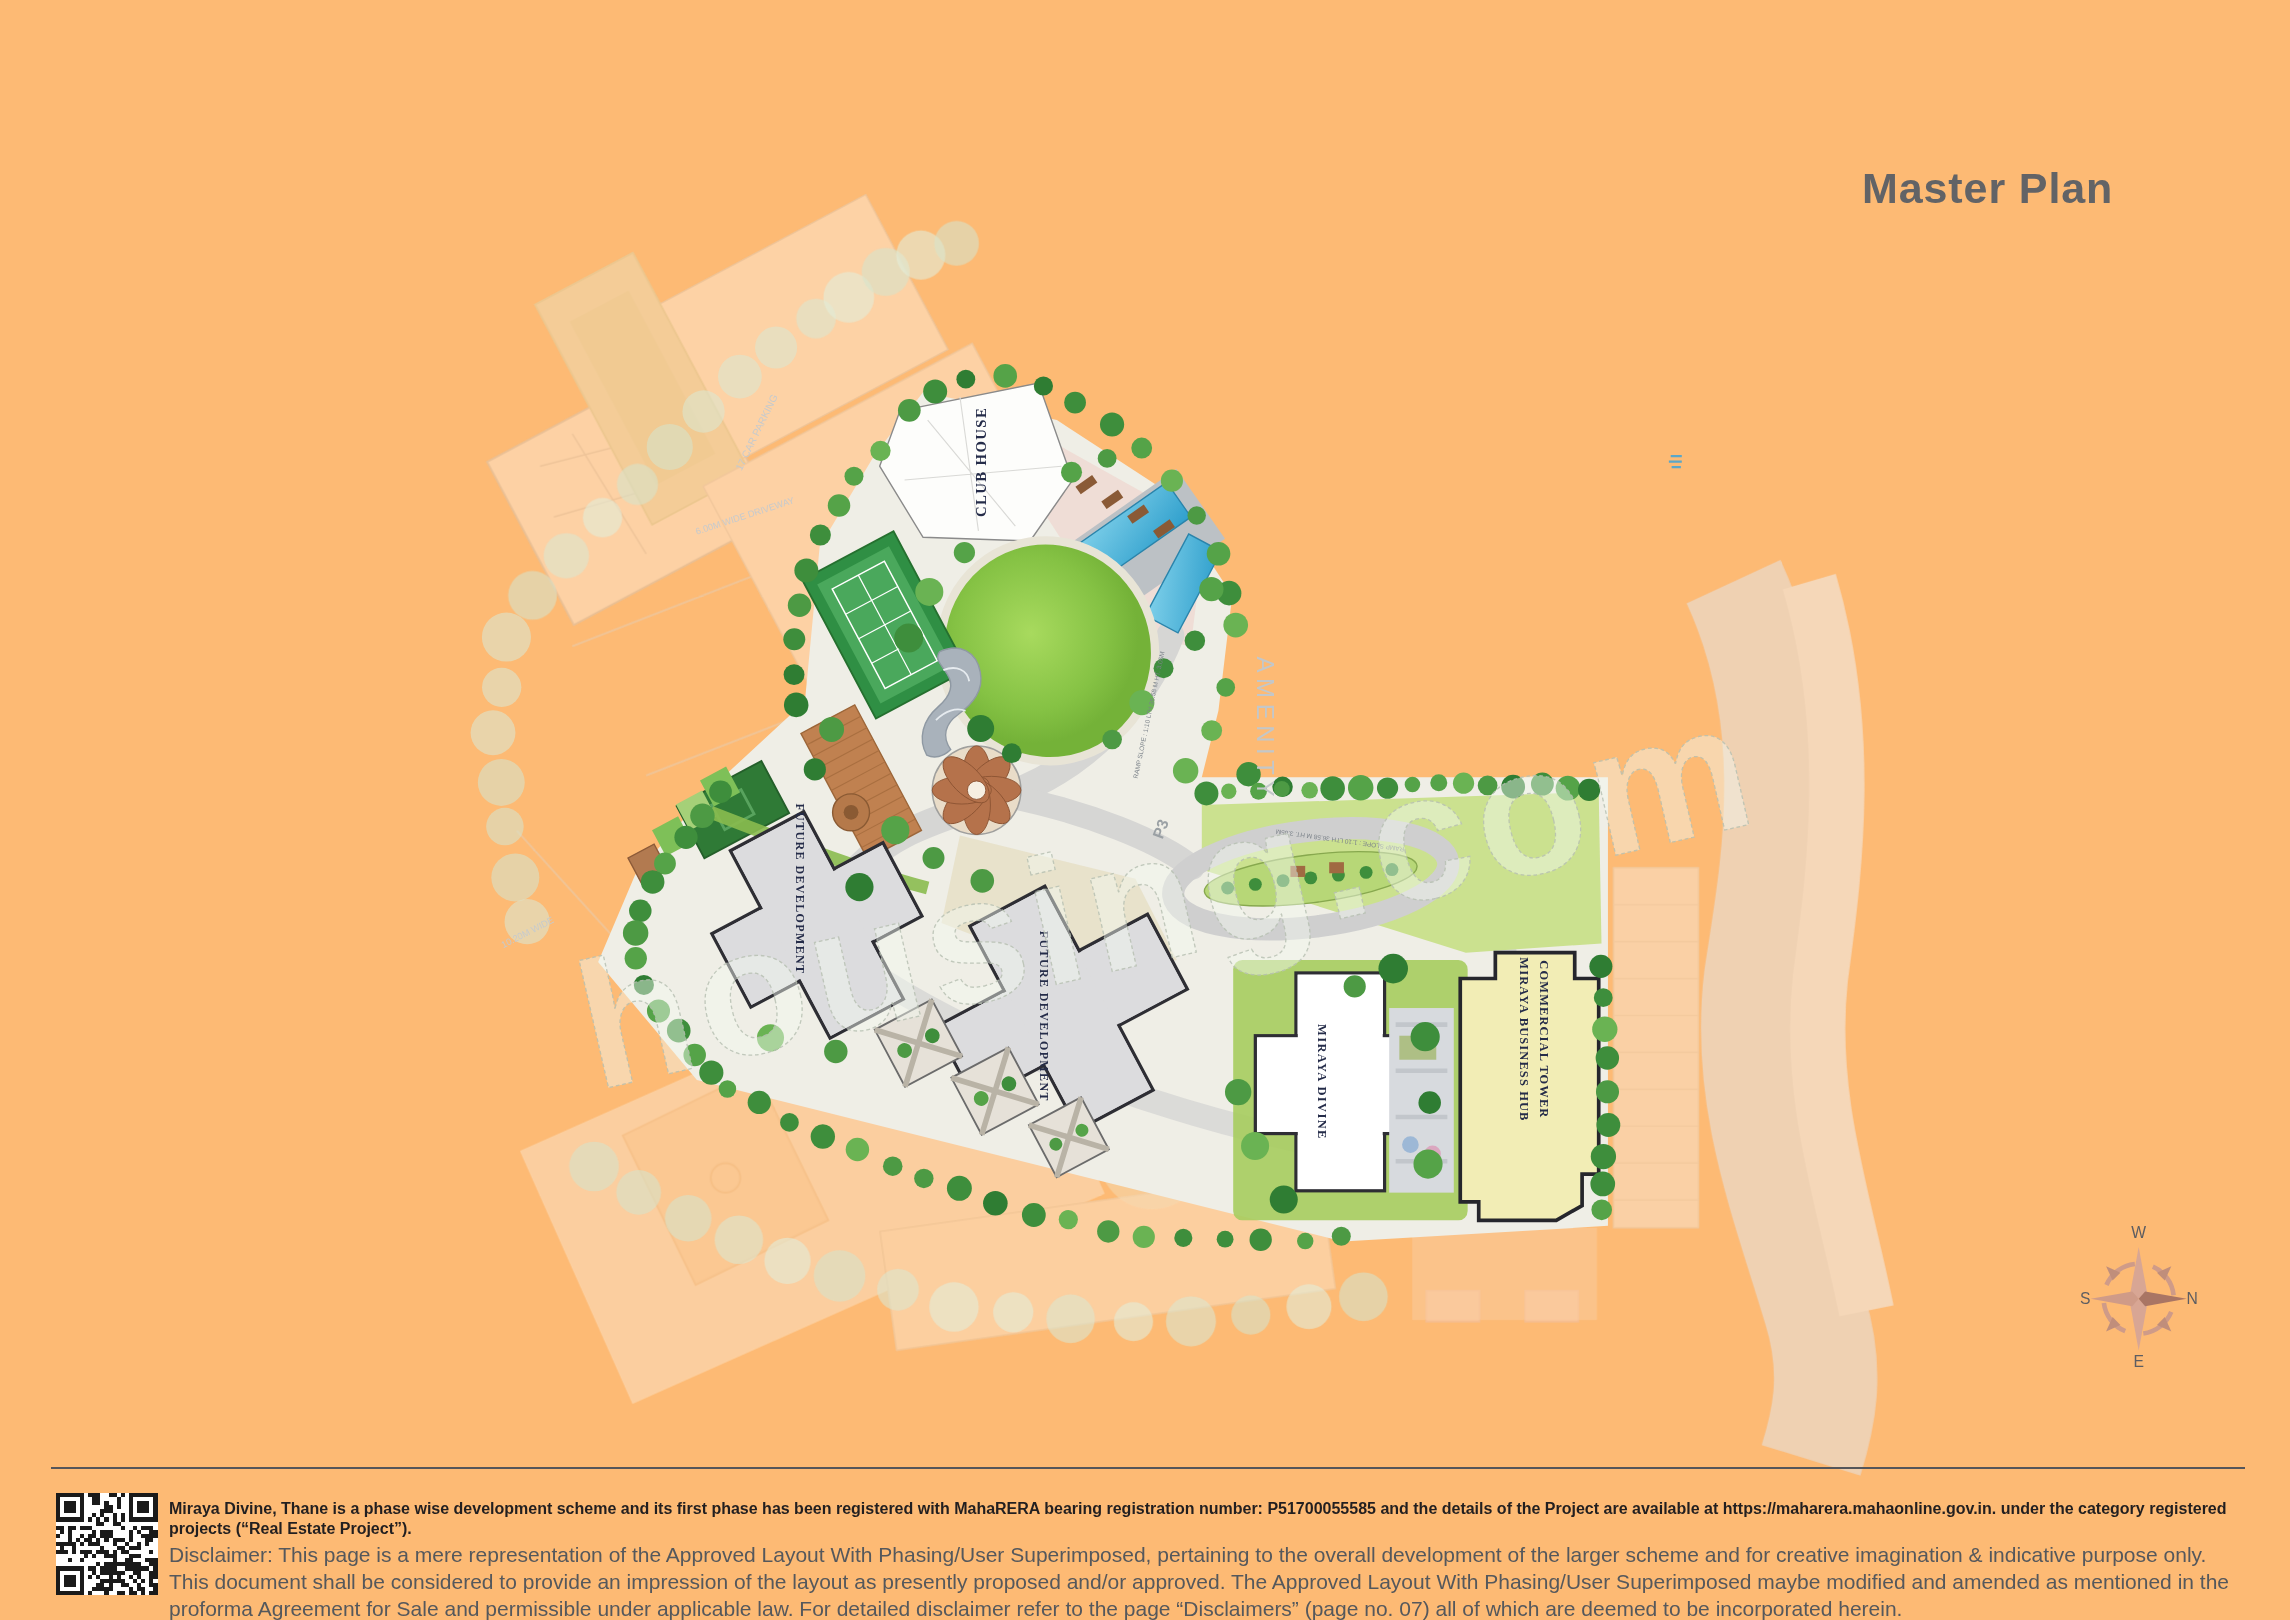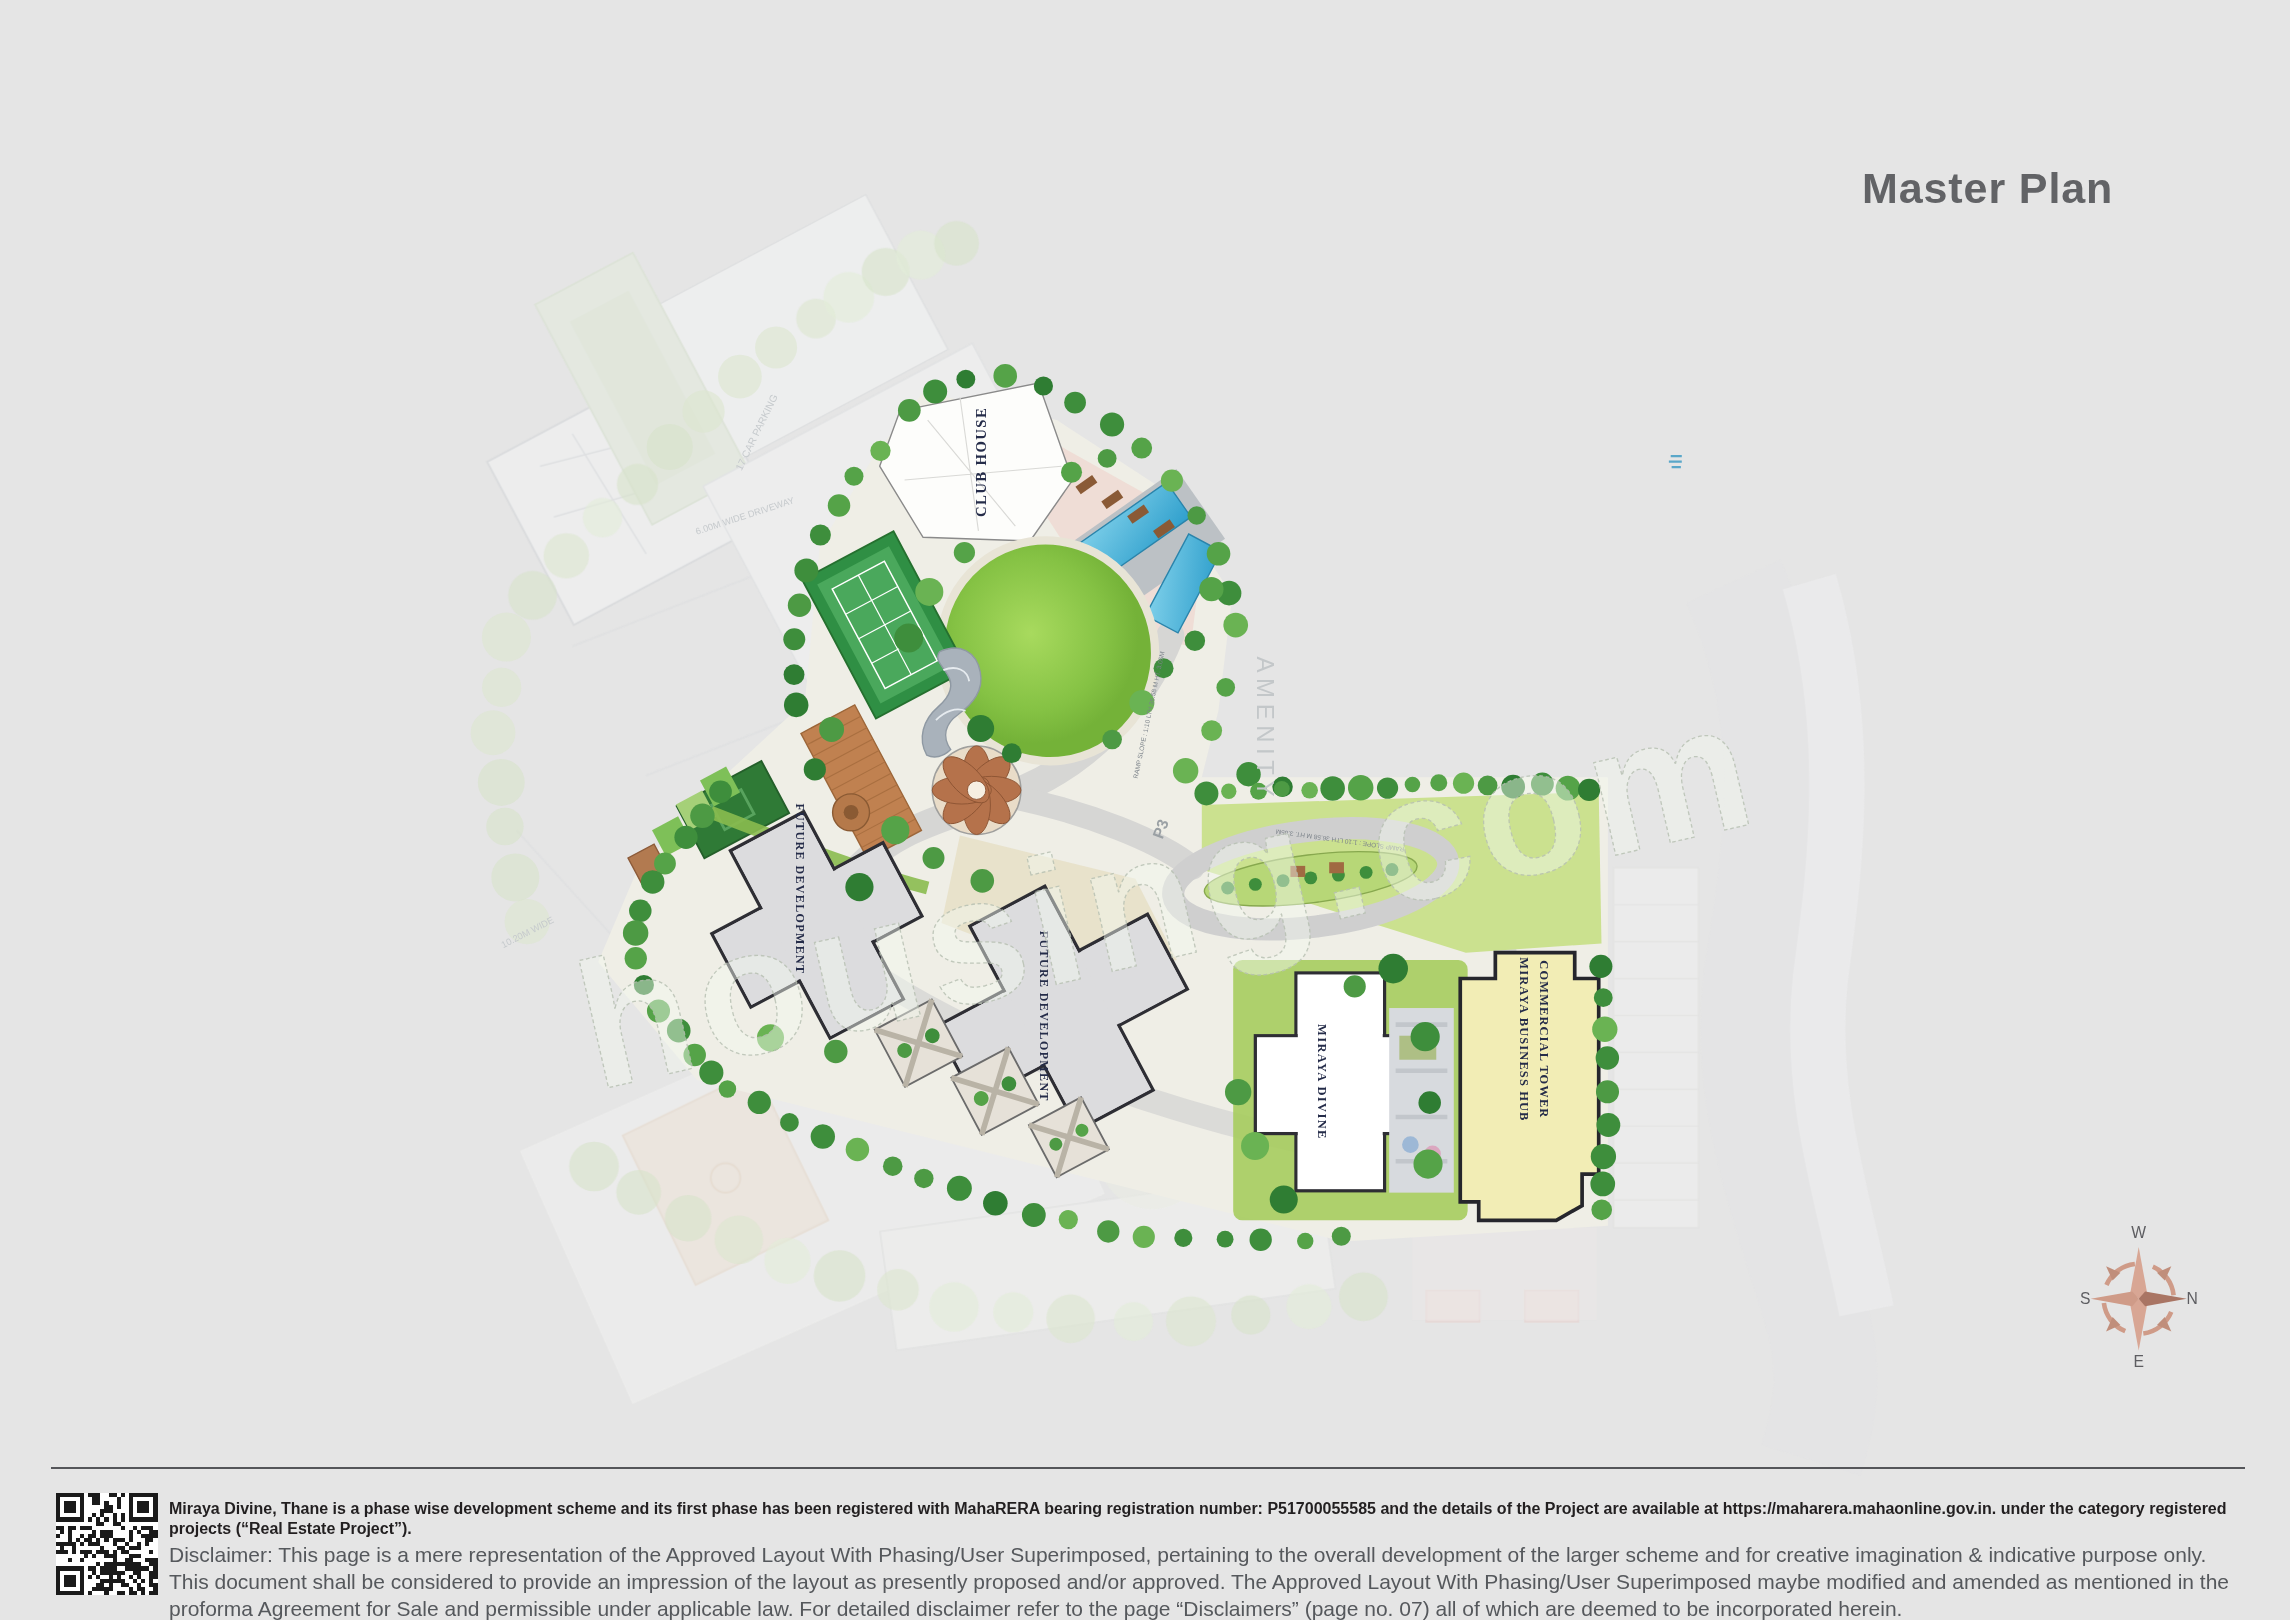--- a/index.html
+++ b/index.html
@@ -1,16 +1,16 @@
 <!DOCTYPE html>
 <html style="font-size:14.8px"><head>
 <meta charset="utf-8">
 <style>
   html,body{margin:0;padding:0;background:#ffffff;}
-  .page{position:relative;width:2291px;height:1621px;background:#e5e5e5;overflow:hidden;
+  .page{position:relative;width:2291px;height:1621px;background:#fdba74;overflow:hidden;
         font-family:"Liberation Sans",sans-serif;}
   .title{position:absolute;top:164px;left:1862px;width:305px;margin:0;text-align:left;
          font-size:43px;font-weight:bold;letter-spacing:0.9px;color:#626366;}
   .divider{position:absolute;left:51px;top:1467px;width:2194px;height:2.3px;background:#55565a;}
   .qr{position:absolute;left:53px;top:1493px;width:107px;height:102px;shape-rendering:crispEdges;}
   .footer{position:absolute;left:169px;top:1499px;width:2073px;}
   .footer p{margin:0;}
   .f-bold{font-size:16px;line-height:1.27;font-weight:bold;color:#221f20;}
   .f-reg{font-size:21px;line-height:1.3;color:#55585c;margin-top:0.9px !important;}
   svg.map{position:absolute;left:0;top:0;}

